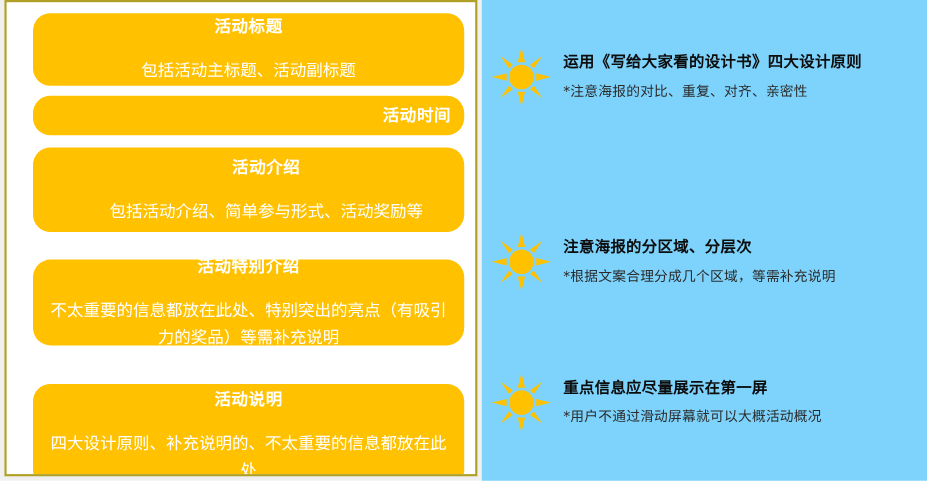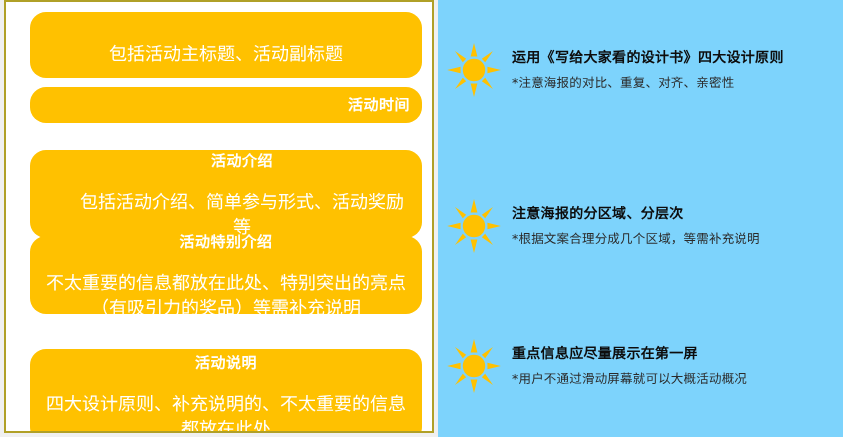--- a/index.html
+++ b/index.html
@@ -63,31 +63,31 @@
 
   .card .card-title {
     font-size: 15px;
     font-weight: bold;
     line-height: 23px;
     letter-spacing: 0.5px;
     white-space: nowrap;
   }
 
   .card .card-desc {
-    font-size: 18px;
+    font-size: 15px;
     font-weight: normal;
     line-height: 25px;
     letter-spacing: 0px;
     margin-top: 16px;
   }
 
   
   .card-1 { top: 10px;  height: 66px; }
   .card-2 { top: 85px;  height: 36px; align-items: flex-end; }
-  .card-3 { top: 148px; height: 88px; padding-left: 44px; }
+  .card-3 { top: 132px; height: 77px; padding-left: 44px; }
   .card-4 { top: 234px; height: 78px; }
   .card-5 { top: 347px; height: 94px; }
 
   .card-2 .card-title { line-height: 36px; }
 
   
   .right-panel {
     position: absolute;
     left: 438px;
     top: 0;
@@ -98,21 +98,21 @@
 
   .tip {
     position: absolute;
     left: 8px;
     width: 395px;
     display: flex;
     align-items: center;
   }
 
   .tip-1 { top: 42px; }
-  .tip-2 { top: 198px; }
+  .tip-2 { top: 210px; }
   .tip-3 { top: 338px; }
 
   .sun-icon {
     flex: 0 0 auto;
     width: 56px;
     height: 56px;
     margin-right: 10px;
     display: block;
   }
 
@@ -142,20 +142,21 @@
 </style>
 </head>
 <body>
 
 <div class="slide">
 
   <div class="left-panel">
     <div class="card-stack">
 
       <div class="card card-1">
+        <div class="card-title">活动标题</div>
         <div class="card-desc">包括活动主标题、活动副标题</div>
       </div>
 
       <div class="card card-2">
         <div class="card-title">活动时间</div>
       </div>
 
       <div class="card card-3">
         <div class="card-title">活动介绍</div>
         <div class="card-desc">包括活动介绍、简单参与形式、活动奖励等</div>

